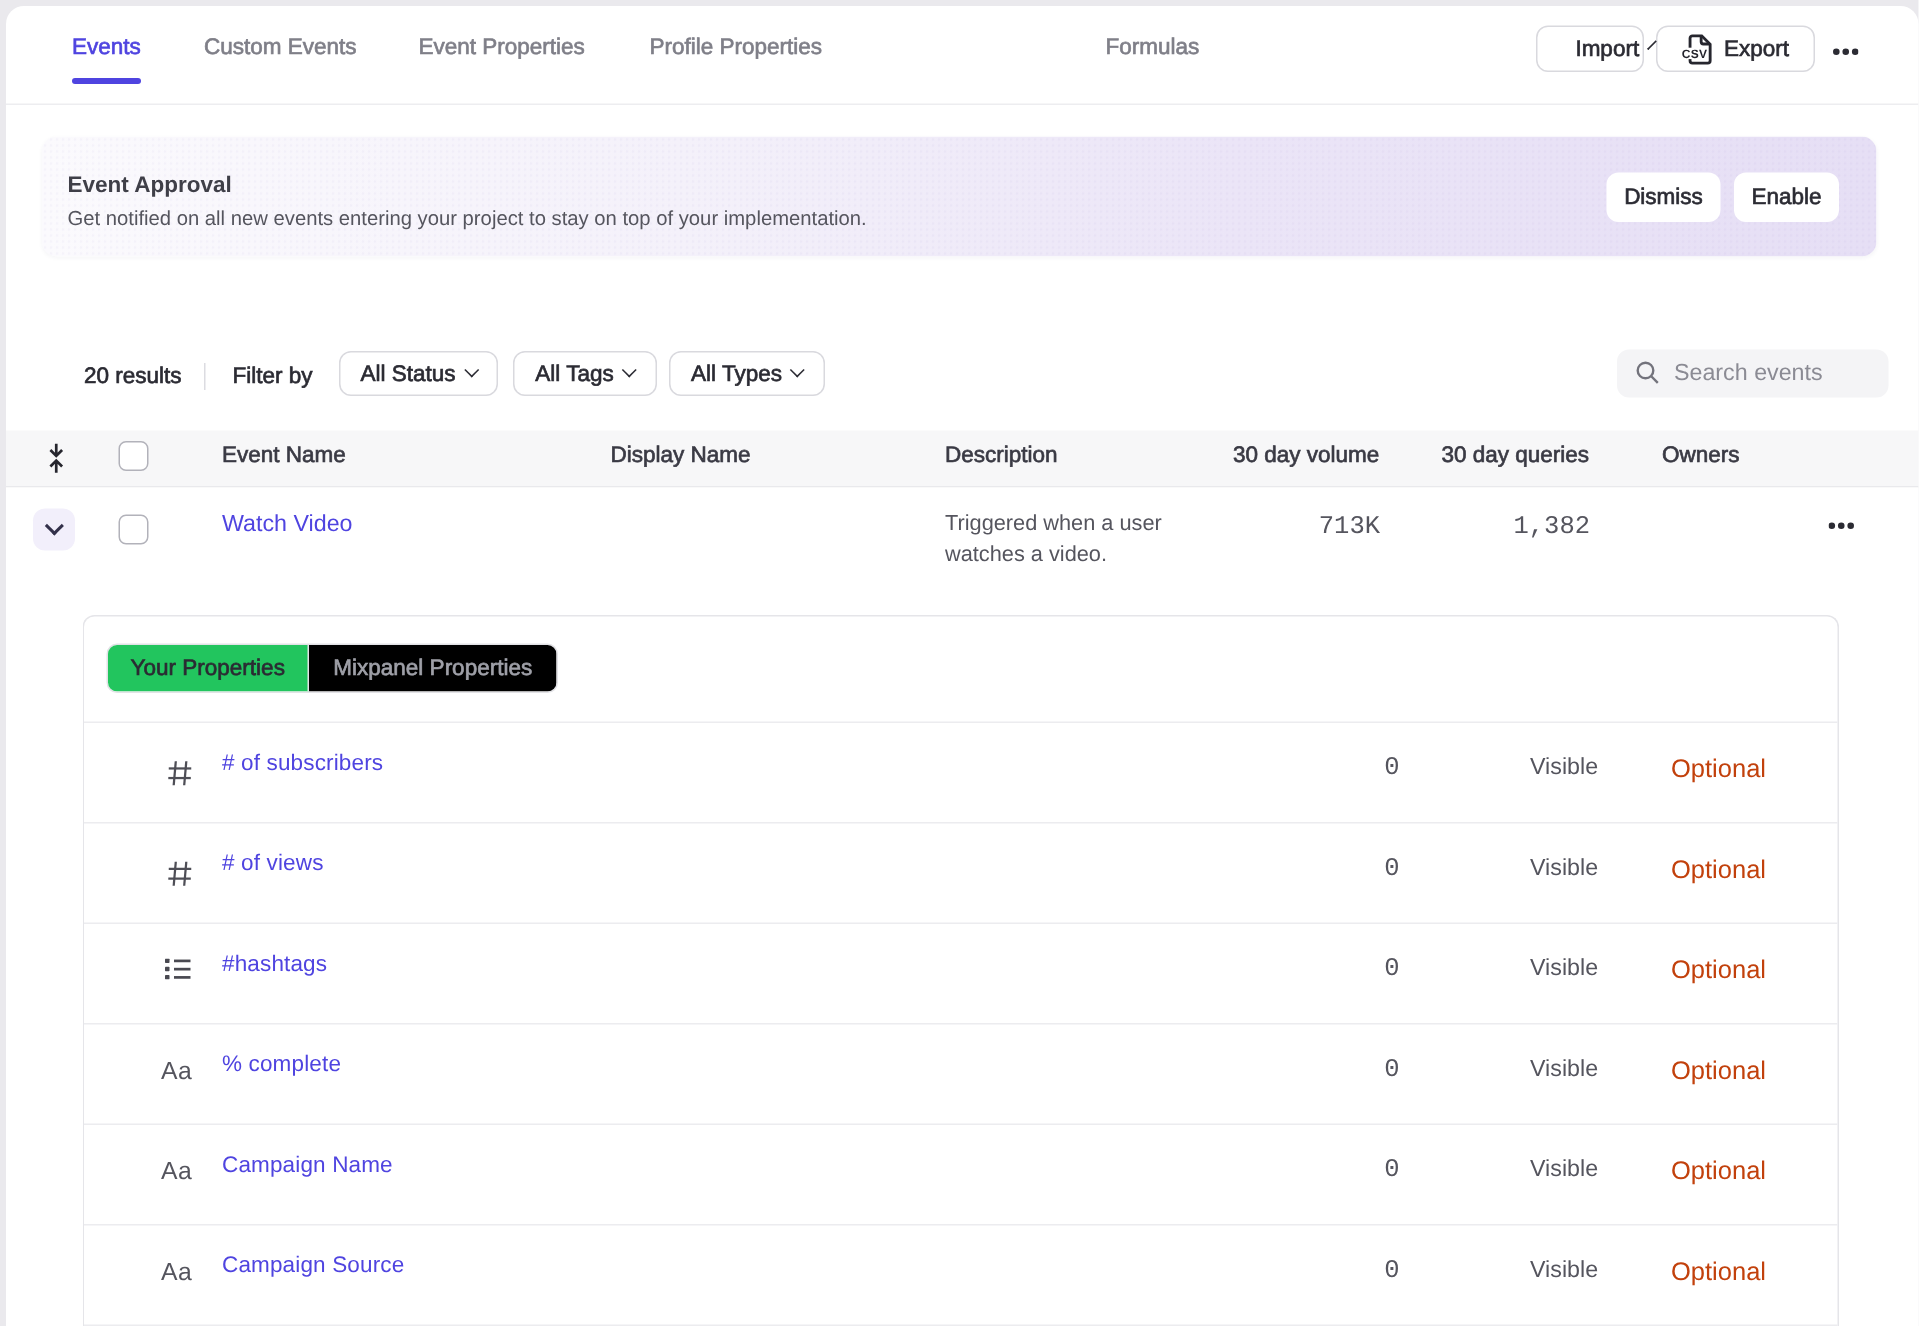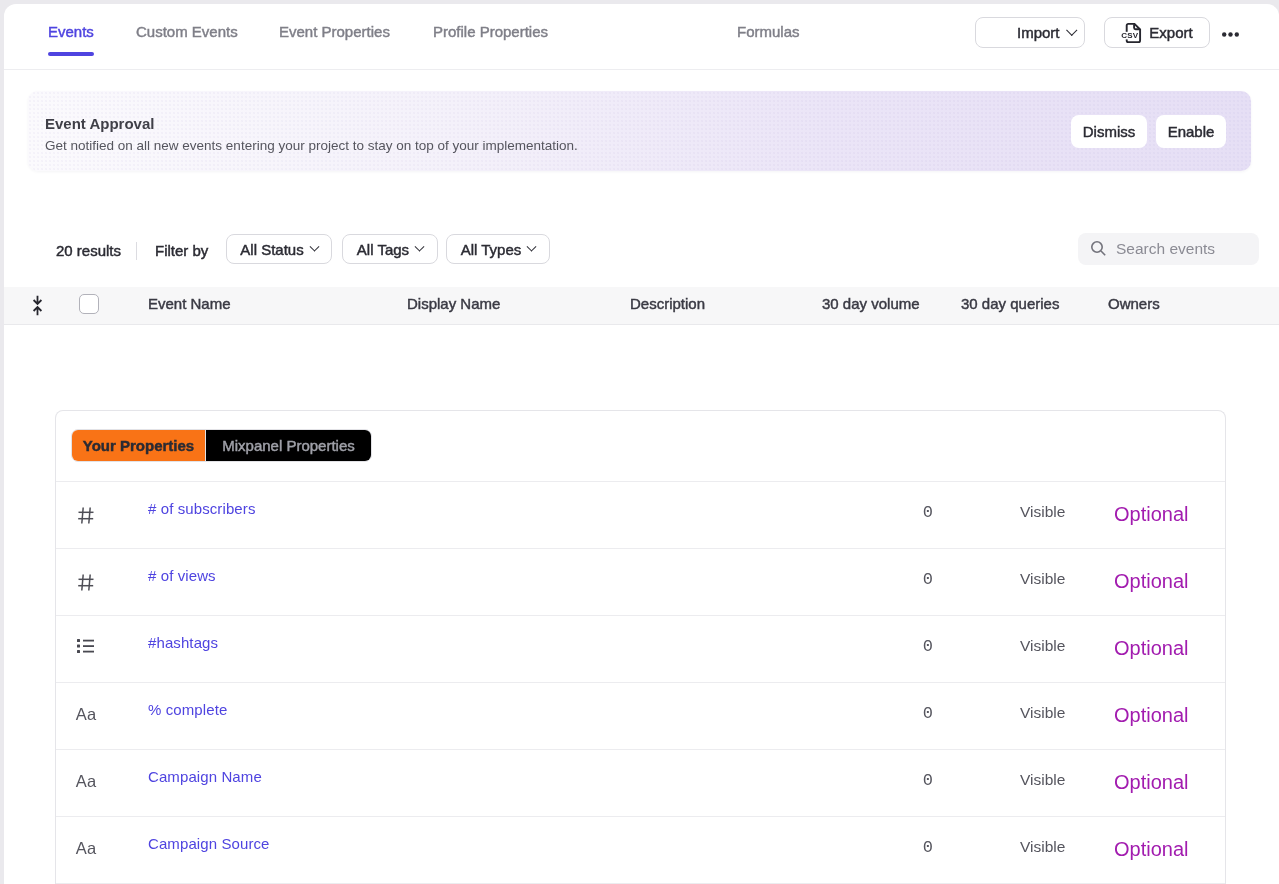--- a/index.html
+++ b/index.html
@@ -6,21 +6,21 @@
 html,body { width:1279px; height:884px; overflow:hidden; }
 body { background:#eae9ed; font-family:"Liberation Sans",sans-serif; color:#2b2b33; }
 .panel { position:absolute; left:4px; top:4px; width:1275px; height:880px; background:#fff; border-radius:12px 12px 0 0; overflow:hidden; }
 
 .tabbar { position:absolute; left:0; top:0; width:100%; height:66px; border-bottom:1px solid #ededf0; }
 .tab { position:absolute; top:0; font-size:15px; font-weight:400; -webkit-text-stroke:0.45px currentColor; color:#7f7f88; line-height:56px; }
 .tab.active { color:#4f44e0; }
 .tab.active:after { content:""; position:absolute; left:0; right:0; top:48px; height:4px; border-radius:2px; background:#4f44e0; }
 .topbtns { position:absolute; right:40px; top:13px; display:flex; align-items:center; }
 .btn { height:31px; background:#fff; border:1px solid #d9d9de; border-radius:8px; display:inline-flex; align-items:center; justify-content:center; font-size:15px; font-weight:400; -webkit-text-stroke:0.45px currentColor; color:#2b2b33; }
-.btn-import { width:110px; margin-right:19px; padding-right:8px;padding-left:40px; }
+.btn-import { width:72px; margin-right:8px; padding-right:8px;padding-left:40px; }
 .btn-export { width:106px; }
 .chev { display:inline-block; width:7.5px; height:7.5px; border-right:1.8px solid #2b2b33; border-bottom:1.8px solid #2b2b33; transform:rotate(45deg) translate(-2px,-2px); margin-left:8px; }
 .dots { margin-left:12px; margin-top:3px; } .dots svg{display:block;}
 
 .banner { position:absolute; left:24px; top:87px; width:1223px; height:80px; border-radius:10px; box-shadow:0 1px 3px rgba(40,30,80,0.05); background-image:radial-gradient(circle,rgba(130,110,190,.05) 0.9px,transparent 1.1px),linear-gradient(90deg,#fbfafd 0%,#f4f1fa 35%,#ebe5f7 65%,#e6dff5 100%); background-size:4px 4px,100% 100%; }
 .banner h3 { position:absolute; left:17px; top:24px; font-size:15px; font-weight:700; color:#3f3f48;text-align:center; }
 .banner p { position:absolute; left:17px; top:47px; font-size:13.5px; color:#55555e; }
 .banner .btns { position:absolute; right:25px; top:24px; display:flex; }
 .wbtn { height:33px; background:#fff; border:none; border-radius:8px; font-size:15px; font-weight:400; -webkit-text-stroke:0.45px currentColor; color:#2b2b33; display:inline-flex; align-items:center; justify-content:center; font-family:"Liberation Sans",sans-serif; }
 
@@ -40,29 +40,29 @@
 .collapse-ico { position:absolute; left:27px; top:8px; }
 
 .erow { position:absolute; left:0; top:321px; width:1275px; height:85px; background:#fff; }
 .expander { position:absolute; left:18px; top:14px; width:28px; height:28px; background:#f2effb; border-radius:8px; }
 .expander .c { position:absolute; left:9.5px; top:7px; width:8.5px; height:8.5px; border-right:2.4px solid #33314a; border-bottom:2.4px solid #33314a; transform:rotate(45deg); }
 .link { color:#4f44e0; text-decoration:none; }
 .mono { font-family:"Liberation Mono",monospace; color:#55555e; font-size:17px; }
 
 .card { position:absolute; left:51px; top:406px; width:1171px; height:475px; background:#fff; border:1px solid #e5e5e9; border-bottom:none; border-radius:8px 8px 0 0; }
 .seg { position:absolute; left:15px; top:18px; height:33px; display:flex; border:1px solid #e2e2e6; border-radius:7px; overflow:hidden; }
-.seg .s1 { width:134px; background:#f97316; display:flex; align-items:center; justify-content:center; font-size:15px; font-weight:700; -webkit-text-stroke:0.45px currentColor; color:#2b2b33; border-right:1px solid #e2e2e6; }
+.seg .s1 { width:134px; background:#22c55e; display:flex; align-items:center; justify-content:center; font-size:15px; font-weight:400; -webkit-text-stroke:0.45px currentColor; color:#2b2b33; border-right:1px solid #e2e2e6; }
 .seg .s2 { width:165px; background:#000000; display:flex; align-items:center; justify-content:center; font-size:15px; font-weight:400; -webkit-text-stroke:0.45px currentColor; color:#9fa0a8; }
 .prows { position:absolute; left:0; top:70px; width:100%; }
 .prow { position:relative; height:67px; border-top:1px solid #ececef; }
-.prow .ico { position:absolute; left:15px; top:0; height:67px; width:30px; display:flex; align-items:center; justify-content:center; color:#55555e; }
+.prow .ico { position:absolute; left:42px; top:0; height:67px; width:30px; display:flex; align-items:center; justify-content:flex-end; color:#55555e; }
 .prow .pname { position:absolute; left:92px; top:18px; font-size:15px; letter-spacing:0.1px; }
 .prow .v0 { position:absolute; right:292px; top:21px; }
 .prow .vis { position:absolute; left:964px; top:21px; font-size:15.5px; color:#55555e; }
-.prow .opt { position:absolute; left:1058px; top:21px; font-size:20px; color:#a21caf; }
+.prow .opt { position:absolute; left:1058px; top:21px; font-size:17px; color:#c2410c; }
 .aa { font-size:16.5px; color:#55555e; position:relative; top:-2.5px; letter-spacing:0.2px; }
 </style>
 </head>
 <body>
 <div class="panel">
 
   <div class="tabbar">
     <div class="tab active" style="left:44px;">Events</div>
     <div class="tab" style="left:132px;">Custom Events</div>
     <div class="tab" style="left:275px;">Event Properties</div>
@@ -124,20 +124,39 @@
     </svg>
     <div class="checkbox" style="position:absolute;left:75px;top:7px;"></div>
     <div class="th" style="left:144px;">Event Name</div>
     <div class="th" style="left:403px;">Display Name</div>
     <div class="th" style="left:626px;">Description</div>
     <div class="th" style="left:818px;">30 day volume</div>
     <div class="th" style="left:957px;">30 day queries</div>
     <div class="th" style="left:1104px;">Owners</div>
   </div>
 
+  <div class="erow">
+    <div class="expander">
+        <span class="c"></span>
+      </div>
+    <div class="checkbox" style="position:absolute;left:75px;top:18px;"></div>
+    <a class="link" style="position:absolute;left:144px;top:16px;font-size:15.5px;">Watch Video</a>
+    <div style="position:absolute;left:626px;top:14px;font-size:14.5px;color:#55555e;line-height:21px;">Triggered when a user<br>watches a video.</div>
+    <div class="mono" style="position:absolute;left:835px;top:17px;width:81px;text-align:right;">713K</div>
+    <div class="mono" style="position:absolute;left:975px;top:17px;width:81px;text-align:right;">1,382</div>
+    <div style="position:absolute;left:1215px;top:23px;">
+        <svg style="display:block" width="17" height="5" viewBox="0 0 17 5">
+          <g fill="#2b2b33">
+            <circle cx="2.2" cy="2.5" r="2.2"></circle>
+            <circle cx="8.5" cy="2.5" r="2.2"></circle>
+            <circle cx="14.8" cy="2.5" r="2.2"></circle>
+          </g>
+        </svg>
+      </div>
+  </div>
 
   <div class="card">
     <div class="seg">
         <div class="s1">Your Properties</div>
         <div class="s2">Mixpanel Properties</div>
       </div>
     <div class="prows">
       <div class="prow">
         <span class="ico">
             <svg width="16" height="17" viewBox="0 0 16 17">

